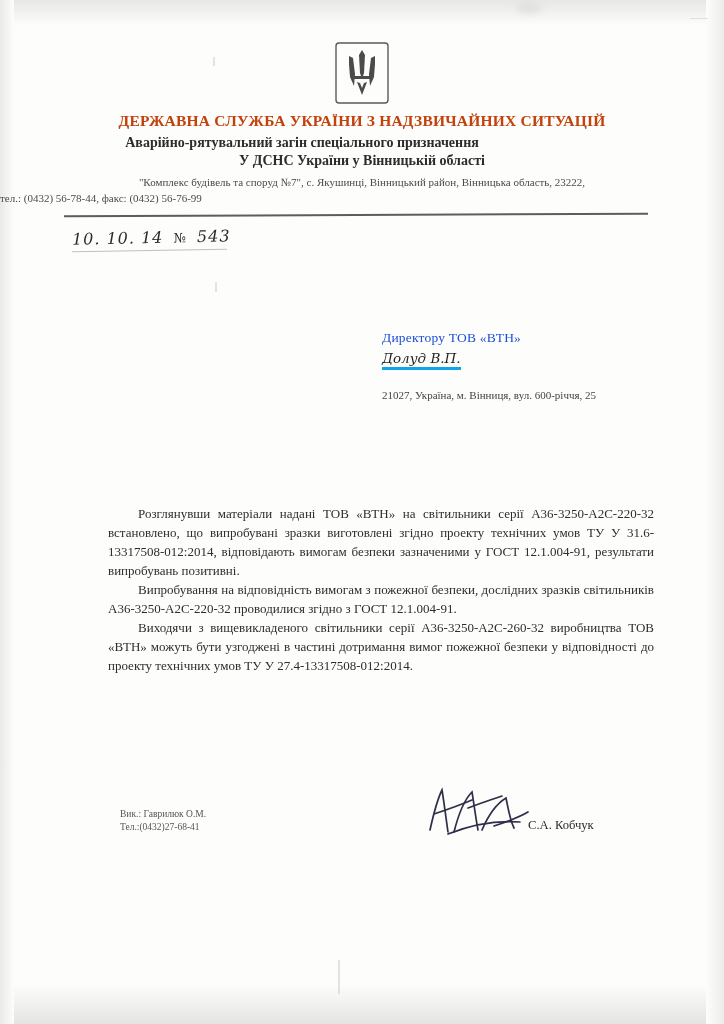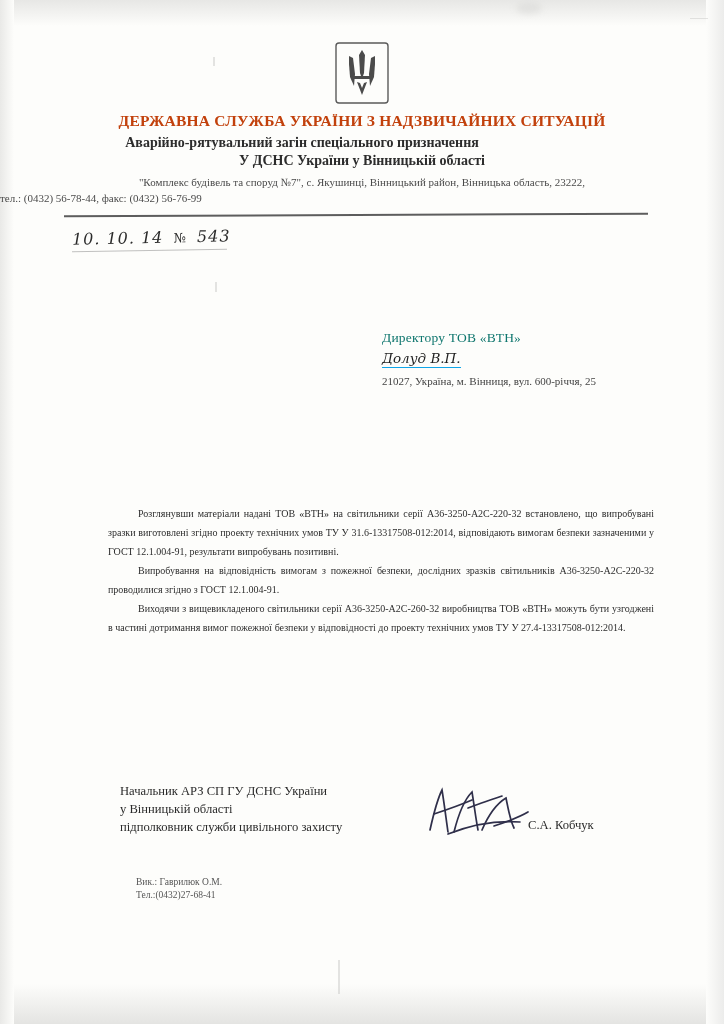--- a/index.html
+++ b/index.html
@@ -151,45 +151,45 @@
   }
   
   .addressee {
     position: absolute;
     left: 382px;
     top: 330px;
     width: 300px;
   }
   .addressee .line1 {
     font-size: 13.5px;
-    color: #0f766e;
+    color: #1d4ed8;
     letter-spacing: .2px;
   }
   .addressee .line2 {
     font-family: "DejaVu Serif", serif;
     font-style: italic;
     font-size: 13.5px;
     color: #1f1f1f;
     margin-top: 4px;
-    border-bottom: 1px solid #0ea5e9;
+    border-bottom: 3px solid #0ea5e9;
     display: inline-block;
     padding-bottom: 1px;
   }
   .addressee .line3 {
     font-size: 11px;
     color: #444;
-    margin-top: 7px;
+    margin-top: 19px;
   }
   
   .body-text {
     position: absolute;
     left: 108px;
     top: 504px;
     width: 546px;
-    font-size: 10px;
+    font-size: 13px;
     line-height: 19px;
     color: #2d2d2d;
     text-align: justify;
   }
   .body-text p {
     margin: 0 0 0 0;
     text-indent: 30px;
   }
   
   .sig-block {
@@ -211,25 +211,24 @@
     position: absolute;
     left: 424px;
     top: 782px;
     width: 110px;
     height: 58px;
   }
   
   .executor {
     position: absolute;
     left: 120px;
-    top: 876px;
+    top: 808px;
     font-size: 9.5px;
     line-height: 13px;
     color: #555;
-    margin-left: 16px;
   }
   
   .speck {
     position: absolute;
     background: #c9c9c7;
     opacity: .5;
   }
 </style>
 </head>
 <body>
@@ -281,25 +280,20 @@
       <div class="line2">Долуд В.П.</div>
       <div class="line3">21027, Україна, м. Вінниця,  вул. 600-річчя, 25</div>
     </div>
 
     <div class="body-text">
       <p>Розглянувши матеріали надані ТОВ  «ВТН» на світильники серії А36-3250-А2С-220-32 встановлено, що випробувані зразки виготовлені згідно проекту технічних умов ТУ У 31.6-13317508-012:2014, відповідають вимогам безпеки зазначеними у ГОСТ 12.1.004-91, результати випробувань позитивні.</p>
       <p>Випробування на відповідність вимогам з пожежної безпеки, дослідних зразків світильників А36-3250-А2С-220-32 проводилися згідно з ГОСТ 12.1.004-91.</p>
       <p>Виходячи з вищевикладеного світильники серії А36-3250-А2С-260-32 виробництва ТОВ «ВТН» можуть бути узгоджені в частині дотримання вимог пожежної безпеки у відповідності до проекту технічних умов ТУ У 27.4-13317508-012:2014.</p>
     </div>
 
-    <div class="sig-block">
-      <div>Начальник АРЗ СП ГУ ДСНС України</div>
-      <div>у Вінницькій області</div>
-      <div>підполковник служби цивільного захисту</div>
-    </div>
 
     <div class="signature">
       <svg viewBox="0 0 110 58" width="110" height="58" aria-hidden="true">
         <g fill="none" stroke="#2f2f4a" stroke-width="1.7" stroke-linecap="round">
           <path d="M6 48 C10 30 14 16 18 8 C20 20 22 36 24 50"></path>
           <path d="M10 32 C22 28 34 24 48 18"></path>
           <path d="M30 50 C34 34 40 18 48 10 C50 22 52 38 54 48"></path>
           <path d="M44 26 C54 22 66 18 78 14"></path>
           <path d="M58 48 C64 34 72 22 82 16 C84 26 86 38 90 46"></path>
           <path d="M70 44 C82 40 94 36 104 30"></path>

